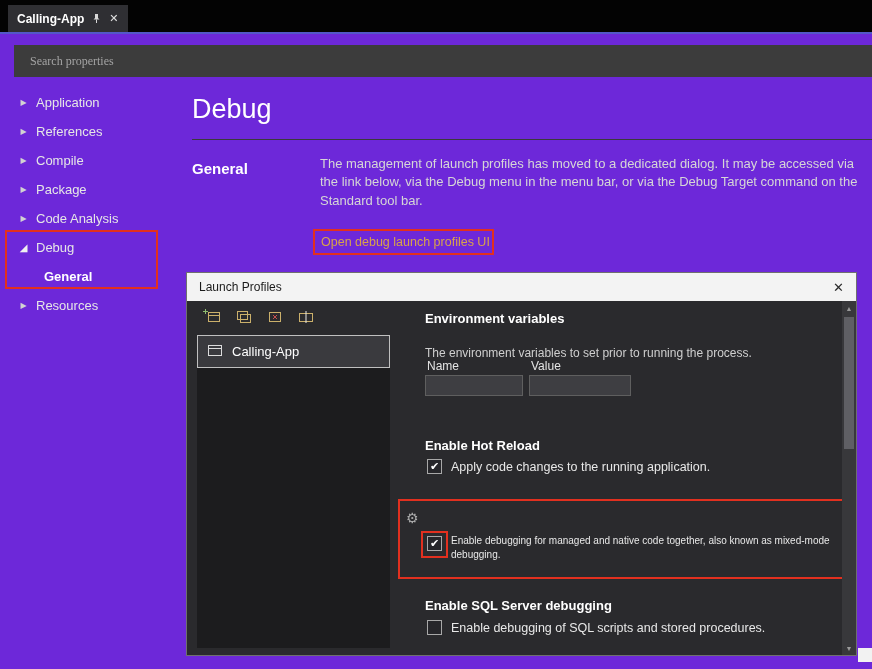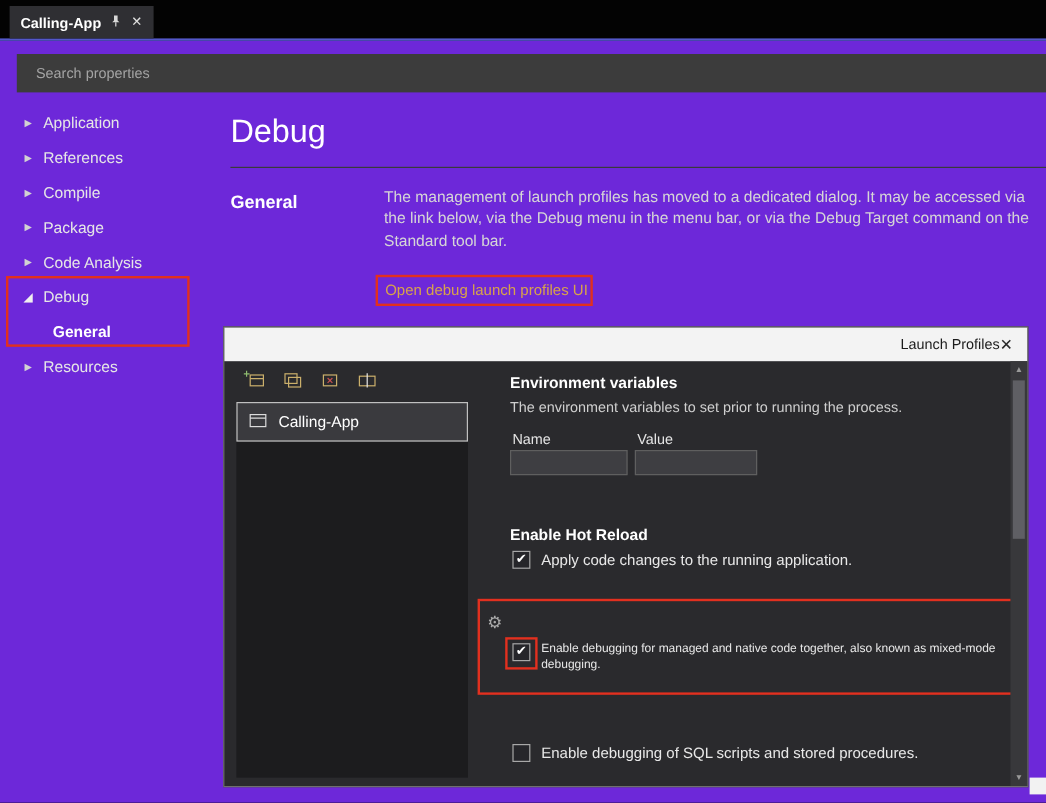--- a/index.html
+++ b/index.html
@@ -7,21 +7,21 @@
   .screen{position:relative;width:872px;height:669px;background:#6d28d9;overflow:hidden}
 
   
   .tabstrip{position:absolute;left:0;top:0;width:100%;height:34px;background:#030303;border-bottom:2px solid #5357c9}
   .tab{position:absolute;left:8px;top:5px;height:27px;display:flex;align-items:center;gap:7px;padding:0 9px;background:#2f2f33;color:#fff;cursor:pointer}
   .tab-label{font-size:12px;font-weight:bold}
   .tab .close{font-size:11px;color:#e0e0e0}
 
   
   .searchbar{position:absolute;left:14px;right:0;top:45px;height:32px;background:#3c3c3c;display:flex;align-items:center;padding:0 16px}
-  .searchbar input{background:transparent;border:none;outline:none;color:#ccc;font-size:12px;width:100%;font-family:Liberation Sans, sans-serif}
+  .searchbar input{background:transparent;border:none;outline:none;color:#ccc;font-size:12px;width:100%;font-family:Liberation Serif, serif}
   .searchbar input::placeholder{color:#a4a4a4}
 
   
   .sidebar{position:absolute;left:18px;top:88px;width:162px}
   .nav-item{height:29px;display:flex;align-items:center;gap:7px;color:#e6e6e6;font-size:13px;cursor:pointer}
   .nav-item .tw{width:11px;font-size:8px;color:#d2d2d2;text-align:center}
   .nav-item.expanded .tw{font-size:10px;color:#f0f0f0}
   .nav-child{height:29px;display:flex;align-items:center;padding-left:26px;font-size:13px;font-weight:bold;color:#fff;cursor:pointer}
 
   
@@ -29,21 +29,21 @@
 
   
   .page-title{position:absolute;left:192px;top:94px;font-size:27px;color:#fff}
   .divider{position:absolute;left:192px;right:0;top:139px;height:1px;background:#3a3a3a}
   .section-heading{position:absolute;left:192px;top:160px;font-size:15px;font-weight:bold;color:#fff}
   .description{position:absolute;left:320px;top:155px;width:550px;font-size:13px;line-height:1.42;color:#d6d6d6}
   .profiles-link{position:absolute;left:321px;top:235px;font-size:12.5px;color:#d9a34a;cursor:pointer}
 
   
   .dialog{position:absolute;left:186px;top:272px;width:671px;height:384px;background:#2a2a2d;border:1px solid #6f6f6f}
-  .dlg-titlebar{height:28px;background:#f3f3f3;color:#1b1b1b;font-size:12px;display:flex;align-items:center;justify-content:flex-end;padding:0 12px}
+  .dlg-titlebar{height:28px;background:#f3f3f3;color:#1b1b1b;font-size:12px;display:flex;align-items:center;justify-content:space-between;padding:0 12px}
   .dlg-close{font-size:13px;color:#2a2a2a;cursor:pointer}
   .dlg-toolbar{position:absolute;left:14px;top:33px;display:flex;gap:7px}
   .tool-btn{width:24px;height:22px;display:flex;align-items:center;justify-content:center;cursor:pointer}
   .profile-panel{position:absolute;left:10px;top:62px;width:193px;height:313px;background:#1c1c1e}
   .profile-item{height:33px;display:flex;align-items:center;gap:9px;padding:0 9px;background:#3a3a3e;border:1px solid #c0c0c0;color:#fff;font-size:13px;cursor:pointer}
 
   .dlg-h{position:absolute;font-size:13px;font-weight:bold;color:#fff}
   .dlg-sub{position:absolute;font-size:12px;color:#cfcfcf}
   .col-label{position:absolute;font-size:12px;color:#e4e4e4}
   .field{position:absolute;width:98px;height:21px;background:#3e3e42;border:1px solid #5f5f5f;color:#ddd;font-size:12px;padding:0 4px;outline:none}
@@ -167,21 +167,21 @@
           <svg width="16" height="13">
               <rect x="1.5" y="1.5" width="13" height="10" fill="none" stroke="#dcdcdc"></rect>
               <path d="M1.5 4.5h13" stroke="#dcdcdc"></path>
             </svg>
         </span>
         <span>Calling-App</span>
       </div>
     </div>
 
     <div class="dlg-h" style="left:238px;top:38px">Environment variables</div>
-    <div class="dlg-sub" style="left:238px;top:59px">The environment variables to set prior to running the process.</div>
+    <div class="dlg-sub" style="left:238px;top:73px">The environment variables to set prior to running the process.</div>
     <div class="col-label" style="left:240px;top:86px">Name</div>
     <div class="col-label" style="left:344px;top:86px">Value</div>
     <input class="field" style="left: 238px; top: 102px; width: 98px;">
     <input class="field" style="left: 342px; top: 102px; width: 102px;">
 
     <div class="dlg-h" style="left:238px;top:165px">Enable Hot Reload</div>
     <div class="cb-row" style="left:240px;top:186px">
       <span class="checkbox">
         <span class="check">✔</span>
       </span>
@@ -189,20 +189,21 @@
     </div>
 
     <div class="ann" style="left:211px;top:226px;width:449px;height:80px"></div>
     <span class="gear">⚙</span>
     <span class="checkbox native-cb">
       <span class="check">✔</span>
     </span>
     <div class="ann" style="left:234px;top:258px;width:27px;height:27px"></div>
     <div class="wrap-label">Enable debugging for managed and native code together, also known as mixed-mode debugging.</div>
 
+    <div class="dlg-h" style="left:238px;top:325px">Enable SQL Server debugging</div>
     <div class="cb-row" style="left:240px;top:347px">
       <span class="checkbox">
         <span class="check"></span>
       </span>
       <span>Enable debugging of SQL scripts and stored procedures.</span>
     </div>
 
     <div class="dlg-scroll">
       <span class="scroll-arrow" style="top:0">▲</span>
       <span class="scroll-thumb"></span>

